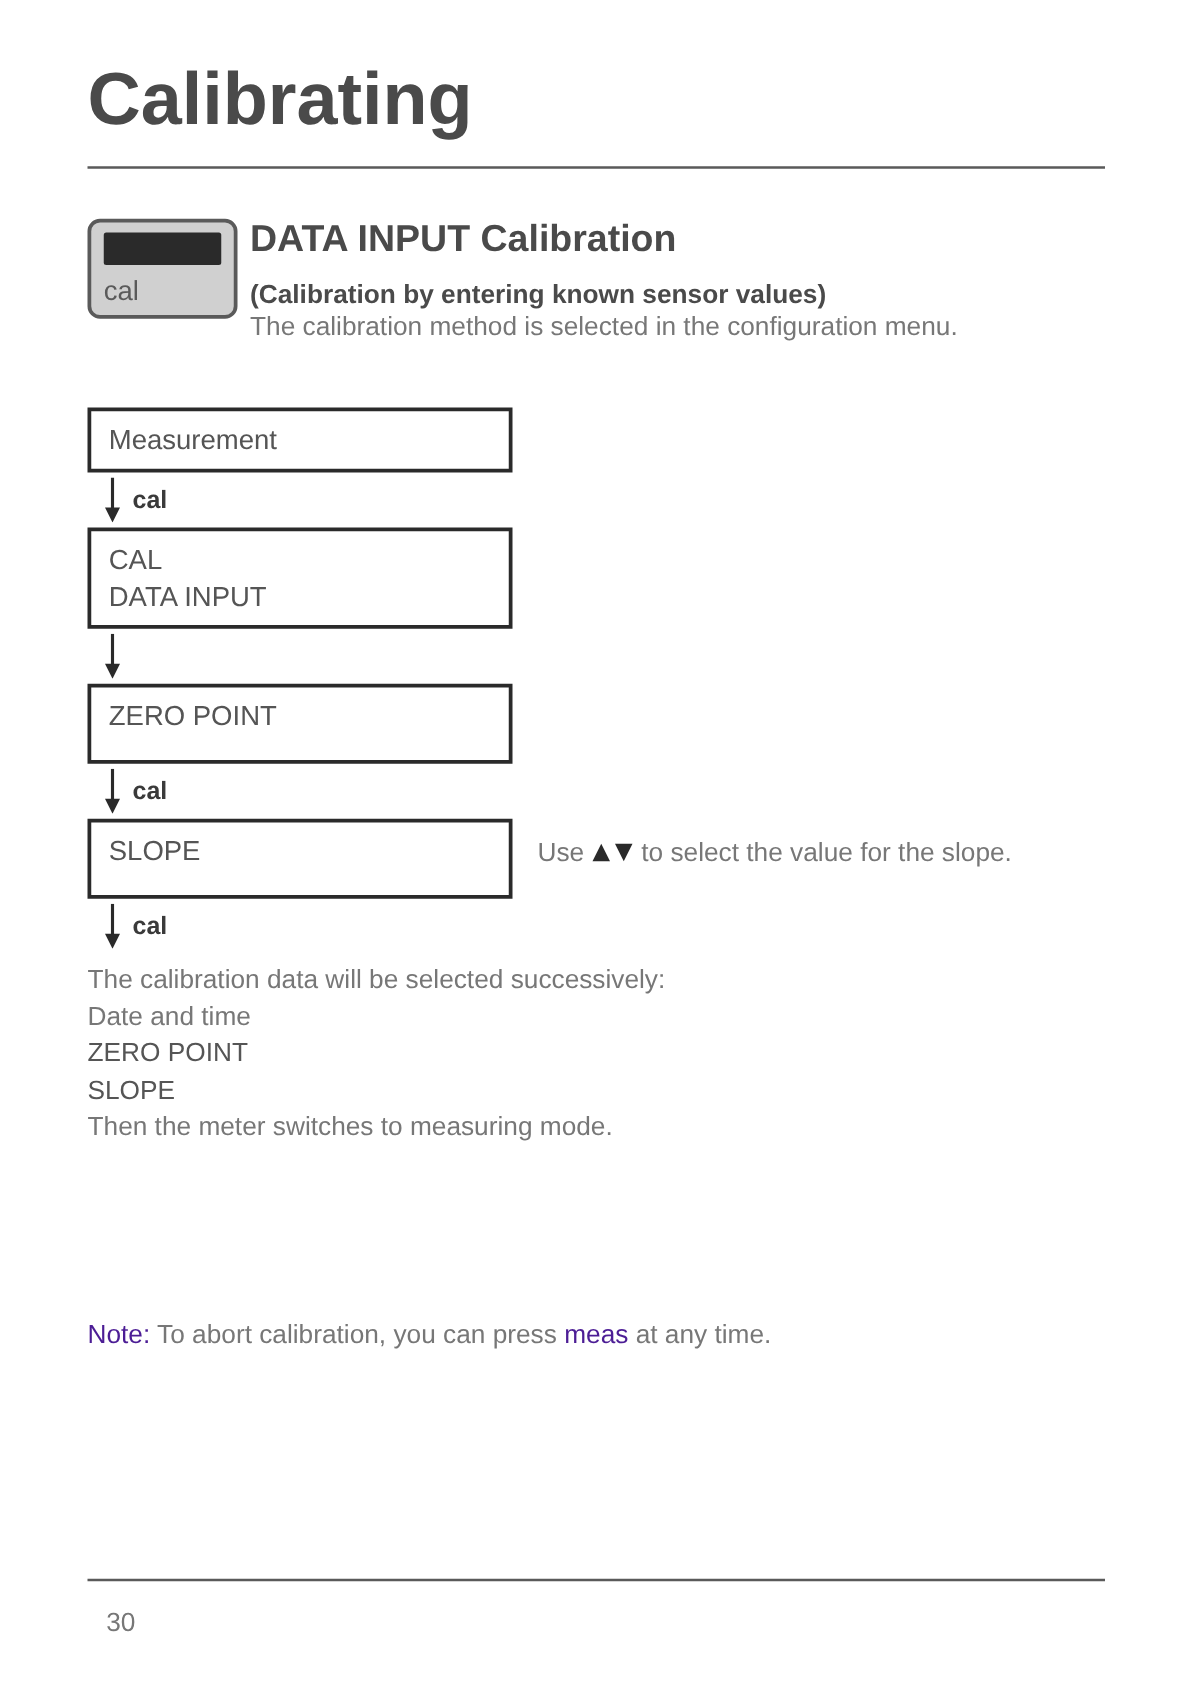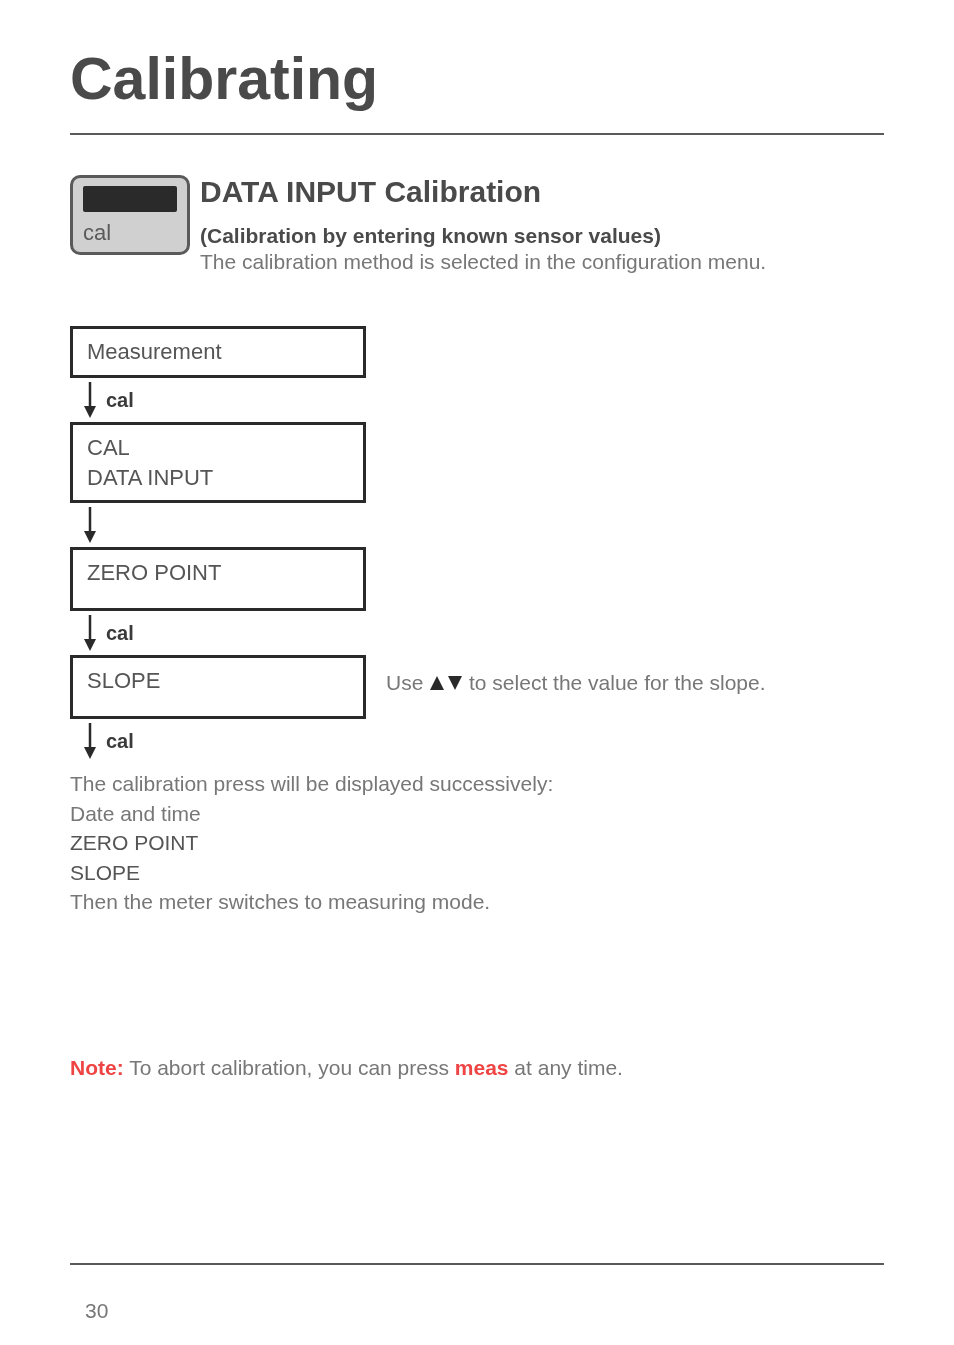--- a/index.html
+++ b/index.html
@@ -81,21 +81,21 @@
 
   .flow-row {
     display: flex;
     align-items: flex-start;
     gap: 20px;
     margin-bottom: 4px;
   }
   .box {
     border: 3px solid #2a2a2a;
     padding: 8px 14px;
-    width: 296px;
+    width: 340px;
     font-size: 22px;
     color: #555;
     line-height: 1.35;
   }
   .box-tall {
     min-height: 64px;
   }
   .flow-desc {
     font-size: 21px;
     color: #777;
@@ -130,36 +130,36 @@
   .summary-block .code-line {
     color: #555;
   }
 
   .note-block {
     margin-top: 140px;
     font-size: 21px;
     color: #777;
   }
   .note-block .b {
-    font-weight: bold;
-    color: #ef4444;
+    font-weight: normal;
+    color: #4c1d95;
   }
 
   .footer-rule {
     position: absolute;
     left: 70px;
     right: 70px;
     bottom: 80px;
     border: none;
     border-top: 2px solid #5a5a5a;
   }
   .page-num {
     position: absolute;
     left: 85px;
-    bottom: 22px;
+    bottom: 34px;
     font-size: 21px;
     color: #777;
   }
 
   .tri-up, .tri-down {
     display: inline-block;
     vertical-align: -2px;
   }
 </style>
 </head>
@@ -230,21 +230,21 @@
 
 <div class="arrow-step">
   <svg class="down-arrow-svg" viewBox="0 0 16 36">
     <line x1="8" y1="0" x2="8" y2="26" stroke="#2a2a2a" stroke-width="2.5"></line>
     <polygon points="2,24 14,24 8,36" fill="#2a2a2a"></polygon>
   </svg>
   <span class="cal-text">cal</span>
 </div>
 
 <div class="summary-block">
-  <div>The calibration press will be displayed successively:</div>
+  <div>The calibration data will be selected successively:</div>
   <div>Date and time</div>
   <div class="code-line">ZERO POINT</div>
   <div class="code-line">SLOPE</div>
   <div>Then the meter switches to measuring mode.</div>
 </div>
 
 <div class="note-block">
   <span class="b">Note:</span><span> To abort calibration, you can press </span><span class="b">meas</span><span> at any time.</span>
 </div>
 

